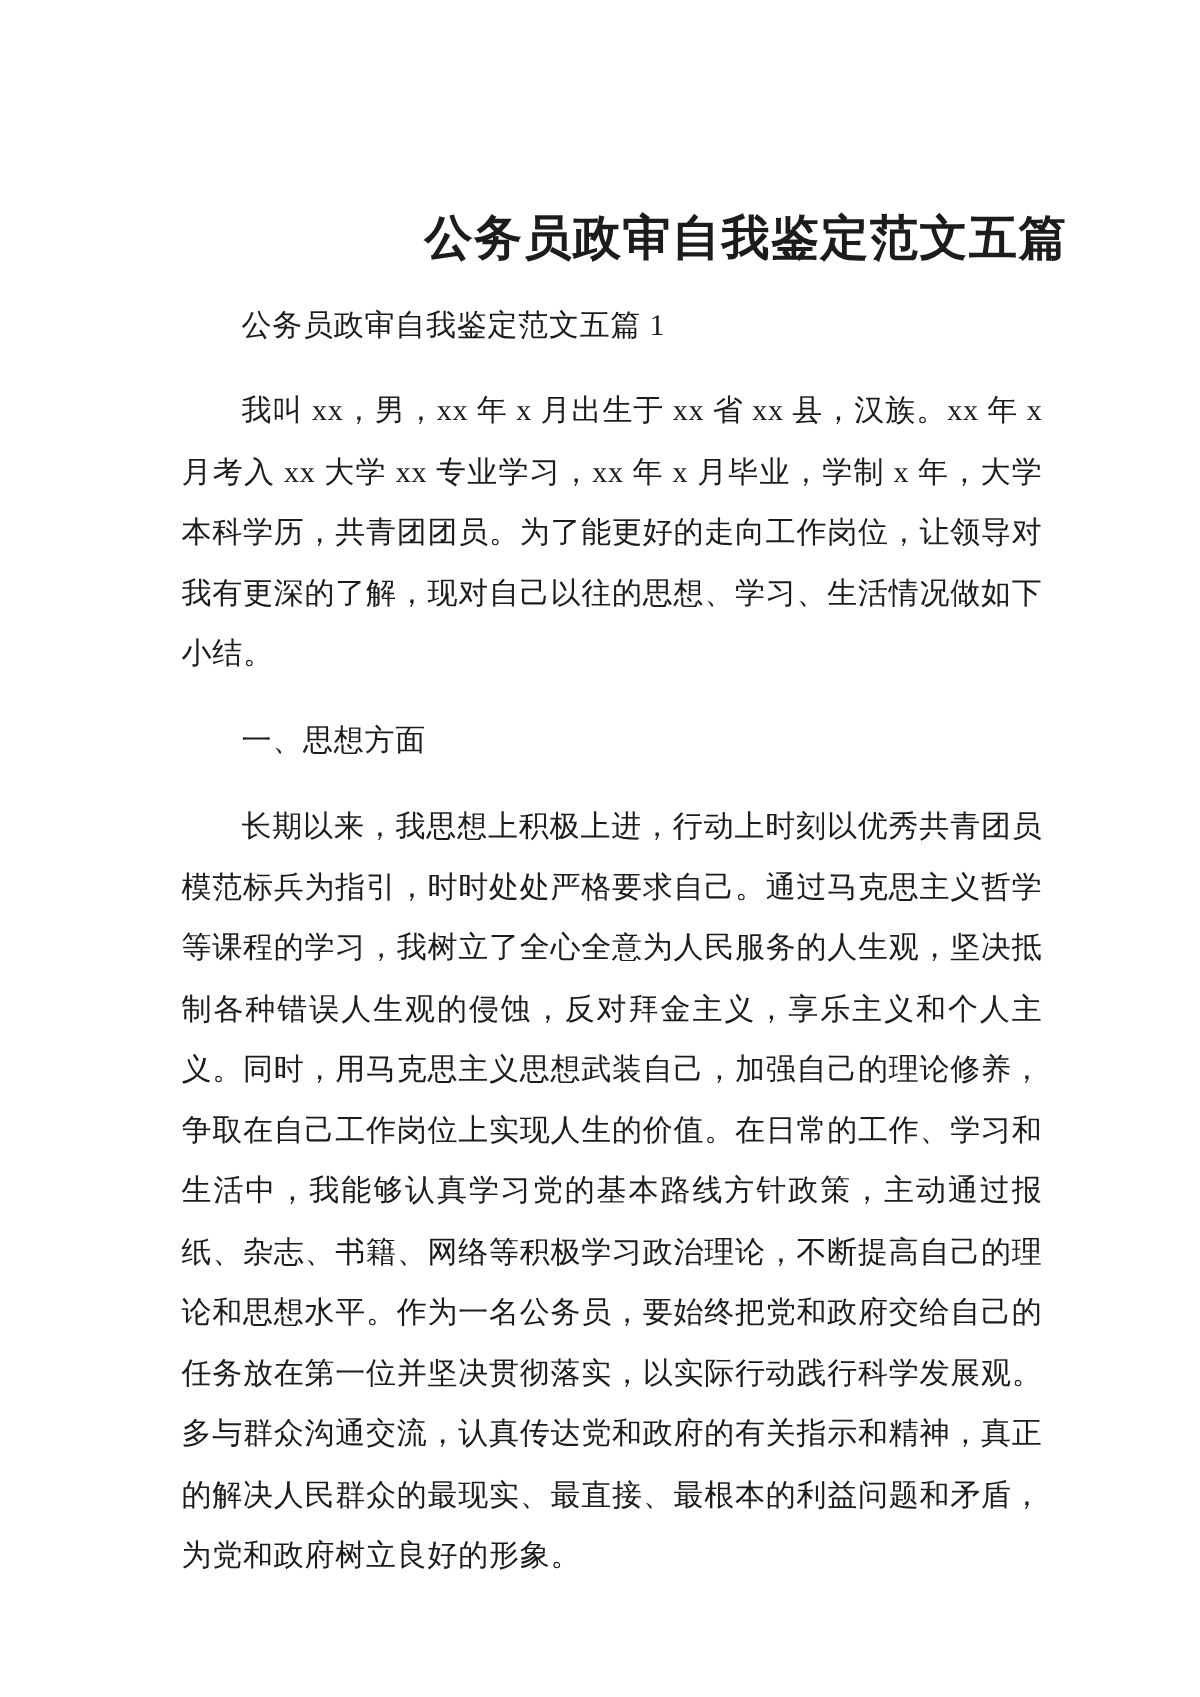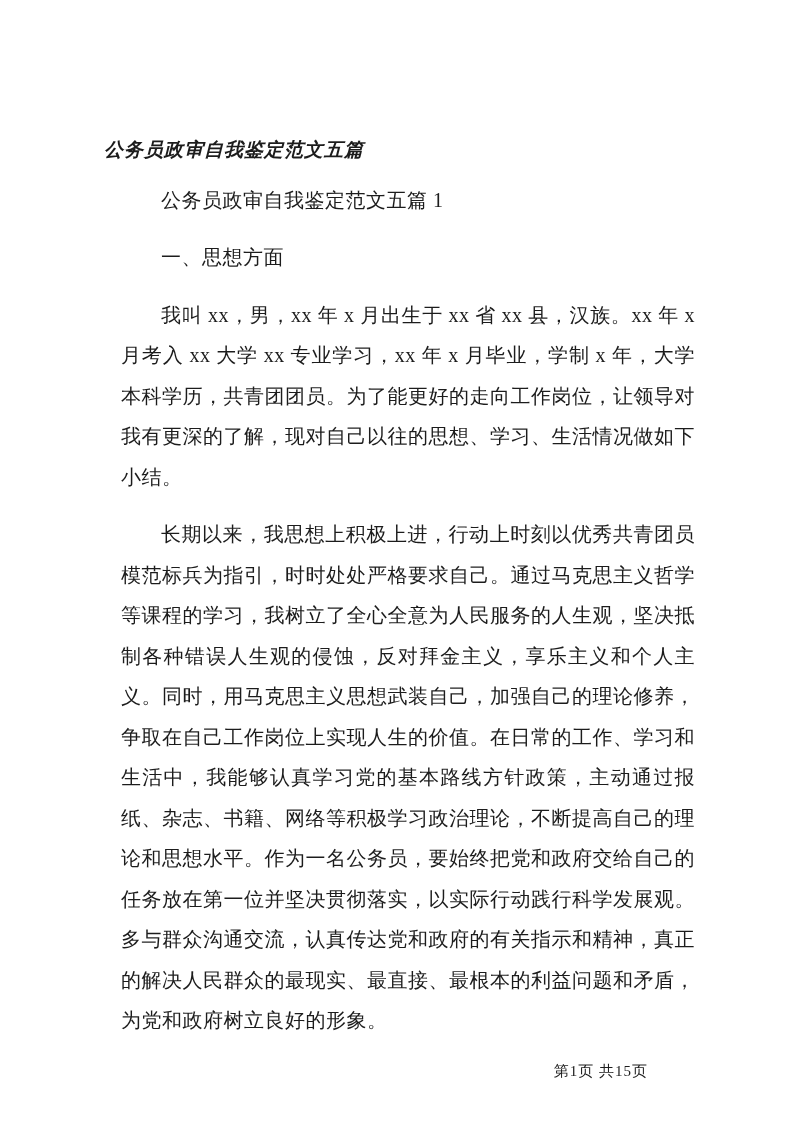--- a/index.html
+++ b/index.html
@@ -18,26 +18,25 @@
     overflow: hidden;
   }
   .content {
     position: absolute;
     left: 104px;
     top: 138px;
     width: 608px;
   }
   .doc-title {
     margin: 0 0 16px 0;
-    font-size: 19px;
+    font-size: 32px;
     font-weight: bold;
-    text-align: left;
+    text-align: right;
     line-height: 1.3;
     letter-spacing: 1px;
-    font-style: italic;
   }
   .para {
     margin: 17px;
     font-size: 20px;
     line-height: 40.5px;
     text-align: justify;
     text-indent: 2em;
     letter-spacing: 0.5px;
     word-break: break-all;
   }
@@ -52,20 +51,17 @@
     letter-spacing: 1px;
   }
 </style>
 </head>
 <body>
 
 <div class="page">
   <div class="content">
     <h1 class="doc-title">公务员政审自我鉴定范文五篇</h1>
     <p class="para">公务员政审自我鉴定范文五篇 1</p>
+    <p class="para">我叫 xx，男，xx 年 x 月出生于 xx 省 xx 县，汉族。xx 年 x 月考入 xx 大学 xx 专业学习，xx 年 x 月毕业，学制 x 年，大学本科学历，共青团团员。为了能更好的走向工作岗位，让领导对我有更深的了解，现对自己以往的思想、学习、生活情况做如下小结。</p>
     <p class="para">一、思想方面</p>
-    <p class="para">我叫 xx，男，xx 年 x 月出生于 xx 省 xx 县，汉族。xx 年 x 月考入 xx 大学 xx 专业学习，xx 年 x 月毕业，学制 x 年，大学本科学历，共青团团员。为了能更好的走向工作岗位，让领导对我有更深的了解，现对自己以往的思想、学习、生活情况做如下小结。</p>
     <p class="para">长期以来，我思想上积极上进，行动上时刻以优秀共青团员模范标兵为指引，时时处处严格要求自己。通过马克思主义哲学等课程的学习，我树立了全心全意为人民服务的人生观，坚决抵制各种错误人生观的侵蚀，反对拜金主义，享乐主义和个人主义。同时，用马克思主义思想武装自己，加强自己的理论修养，争取在自己工作岗位上实现人生的价值。在日常的工作、学习和生活中，我能够认真学习党的基本路线方针政策，主动通过报纸、杂志、书籍、网络等积极学习政治理论，不断提高自己的理论和思想水平。作为一名公务员，要始终把党和政府交给自己的任务放在第一位并坚决贯彻落实，以实际行动践行科学发展观。多与群众沟通交流，认真传达党和政府的有关指示和精神，真正的解决人民群众的最现实、最直接、最根本的利益问题和矛盾，为党和政府树立良好的形象。</p>
-  </div>
-  <div class="footer">
-    <span>第1页 共15页</span>
   </div>
 </div>
 
 </body></html>

